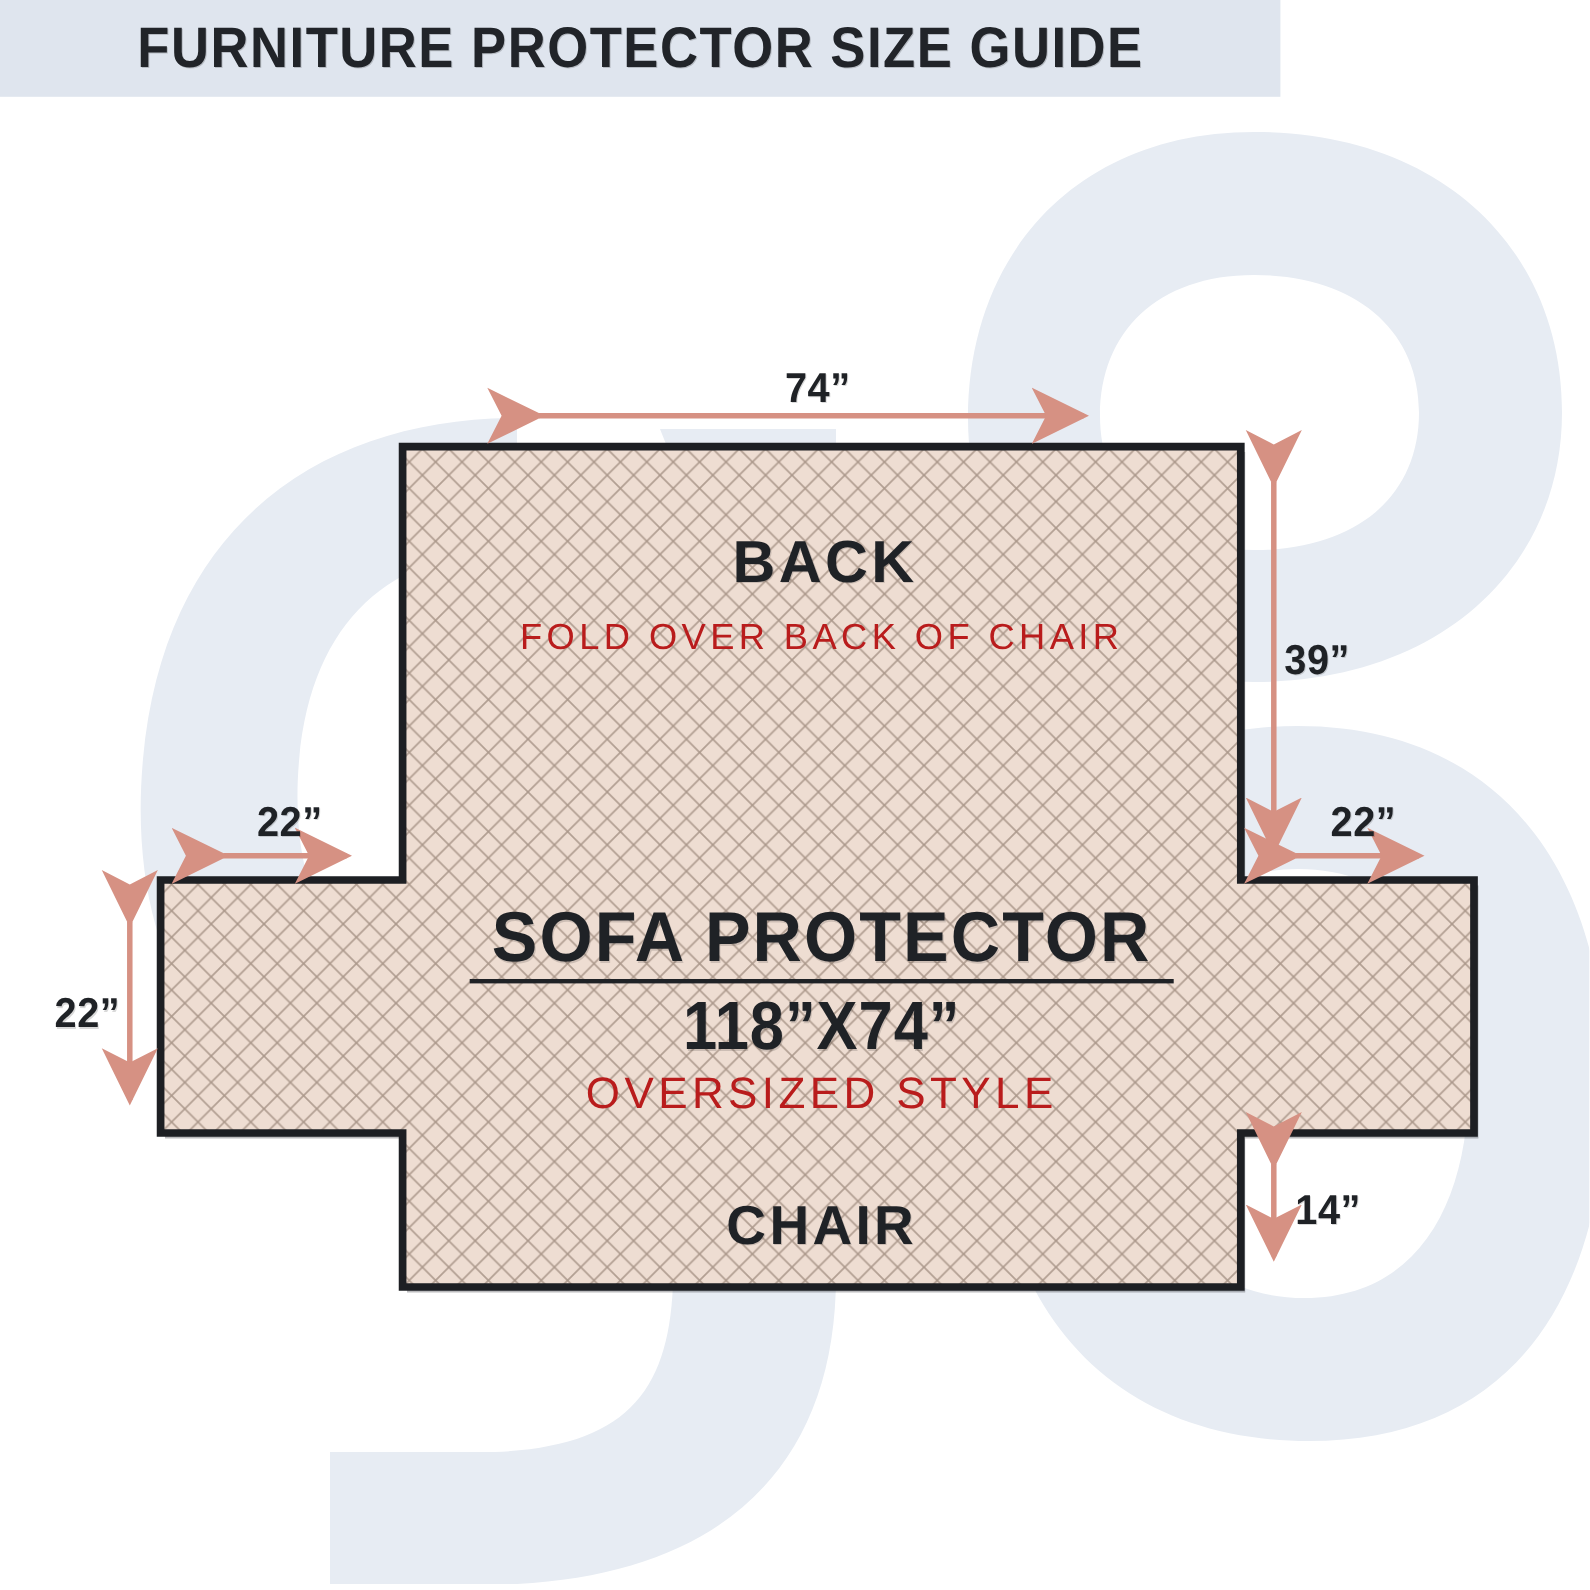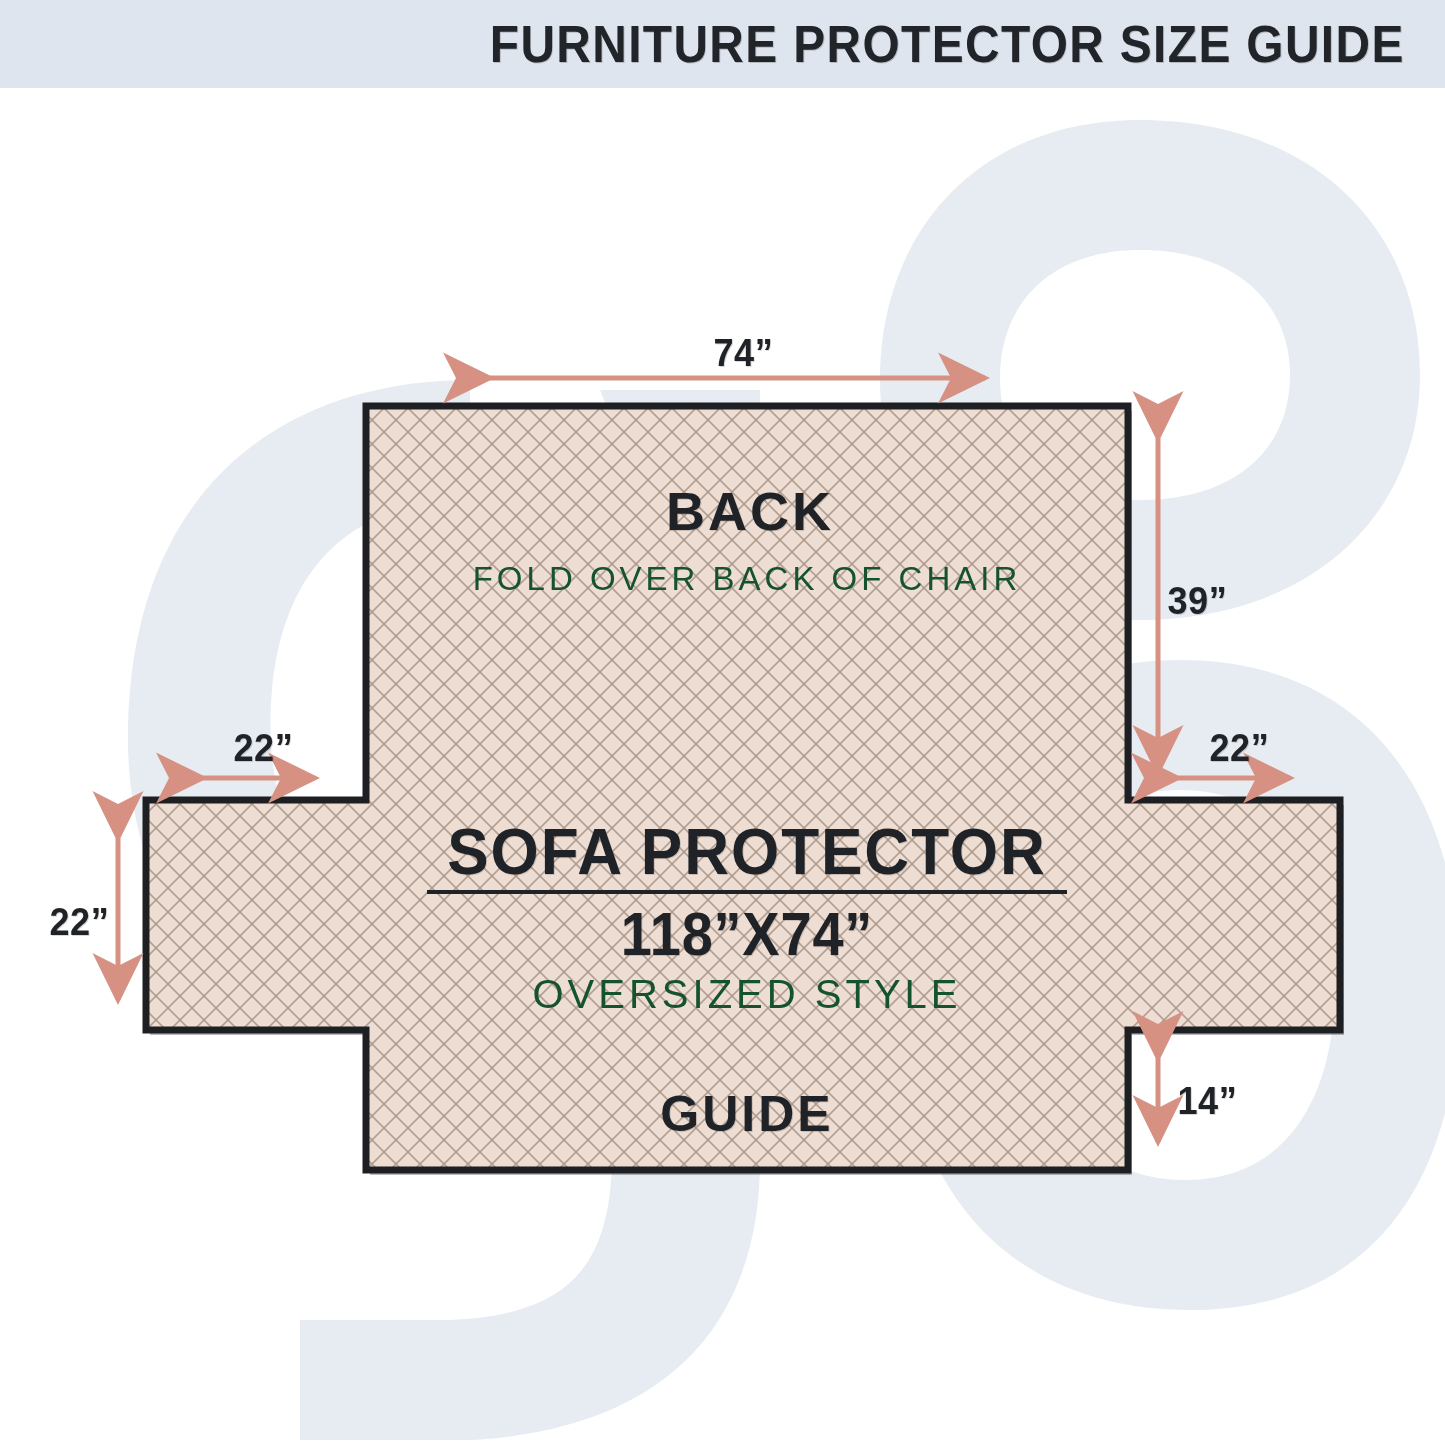--- a/index.html
+++ b/index.html
@@ -5,36 +5,36 @@
 <style>
   html,body{margin:0;padding:0;background:#fff;}
   body{width:1445px;height:1445px;overflow:hidden;
        font-family:"Liberation Sans","DejaVu Sans",sans-serif;}
   #canvas{position:relative;width:1445px;height:1445px;background:#ffffff;overflow:hidden;}
 
   
   #watermark{position:absolute;inset:0;z-index:0;}
 
   
-  #header-band{position:absolute;left:0;top:0;width:1445px;height:88px;
-      background:#dfe5ee;z-index:2;display:flex;align-items:center;justify-content:flex-end;}
+  #header-band{position:absolute;left:0;top:0;width:1164px;height:88px;
+      background:#dfe5ee;z-index:2;display:flex;align-items:center;justify-content:center;}
   #header-title{font-family:"Liberation Sans Narrow","Liberation Sans",sans-serif;
       font-weight:700;font-size:52px;letter-spacing:1.5px;color:#212429;
       transform:scaleX(0.92);transform-origin:center;white-space:nowrap;
       text-shadow:1px 1px 0 rgba(0,0,0,.18);}
 
   
   #diagram{position:absolute;inset:0;z-index:3;}
 
   
   .lbl{position:absolute;z-index:5;color:#1f2226;white-space:nowrap;
        text-align:center;transform:translateX(-50%);}
   .bold-head{font-weight:700;letter-spacing:3px;
        text-shadow:1px 1px 0 rgba(0,0,0,.14);}
-  .thin-sub{font-weight:300;letter-spacing:4px;color:#14532d;}
+  .thin-sub{font-weight:300;letter-spacing:4px;color:#b91c1c;}
 
   #label-back      {left:750px;top:480px;font-size:54px;}
   #label-back-sub  {left:747px;top:560px;font-size:33px;}
   #label-title     {left:747px;top:815px;font-size:64px;letter-spacing:2px;
                     font-family:"Liberation Sans Narrow","Liberation Sans",sans-serif;
                     transform:translateX(-50%) scaleX(0.97);}
   #title-rule      {position:absolute;z-index:5;left:427px;top:890px;width:640px;height:4px;
                     background:#1f2226;}
   #label-dims      {left:747px;top:898px;font-size:62px;letter-spacing:1px;
                     font-family:"Liberation Sans Narrow","Liberation Sans",sans-serif;
@@ -152,21 +152,21 @@
   </svg>
 
   <div class="lbl bold-head" id="label-back">BACK</div>
   <div class="lbl thin-sub" id="label-back-sub">FOLD OVER BACK OF CHAIR</div>
 
   <div class="lbl bold-head" id="label-title">SOFA PROTECTOR</div>
   <div id="title-rule"></div>
   <div class="lbl bold-head" id="label-dims">118”X74”</div>
   <div class="lbl thin-sub" id="label-style">OVERSIZED STYLE</div>
 
-  <div class="lbl bold-head" id="label-front">GUIDE</div>
+  <div class="lbl bold-head" id="label-front">CHAIR</div>
 
   <div class="dim" id="dim-top">74”</div>
   <div class="dim" id="dim-right">39”</div>
   <div class="dim" id="dim-arm-r">22”</div>
   <div class="dim" id="dim-arm-l">22”</div>
   <div class="dim" id="dim-left">22”</div>
   <div class="dim" id="dim-bot-r">14”</div>
 
 </div>
 

